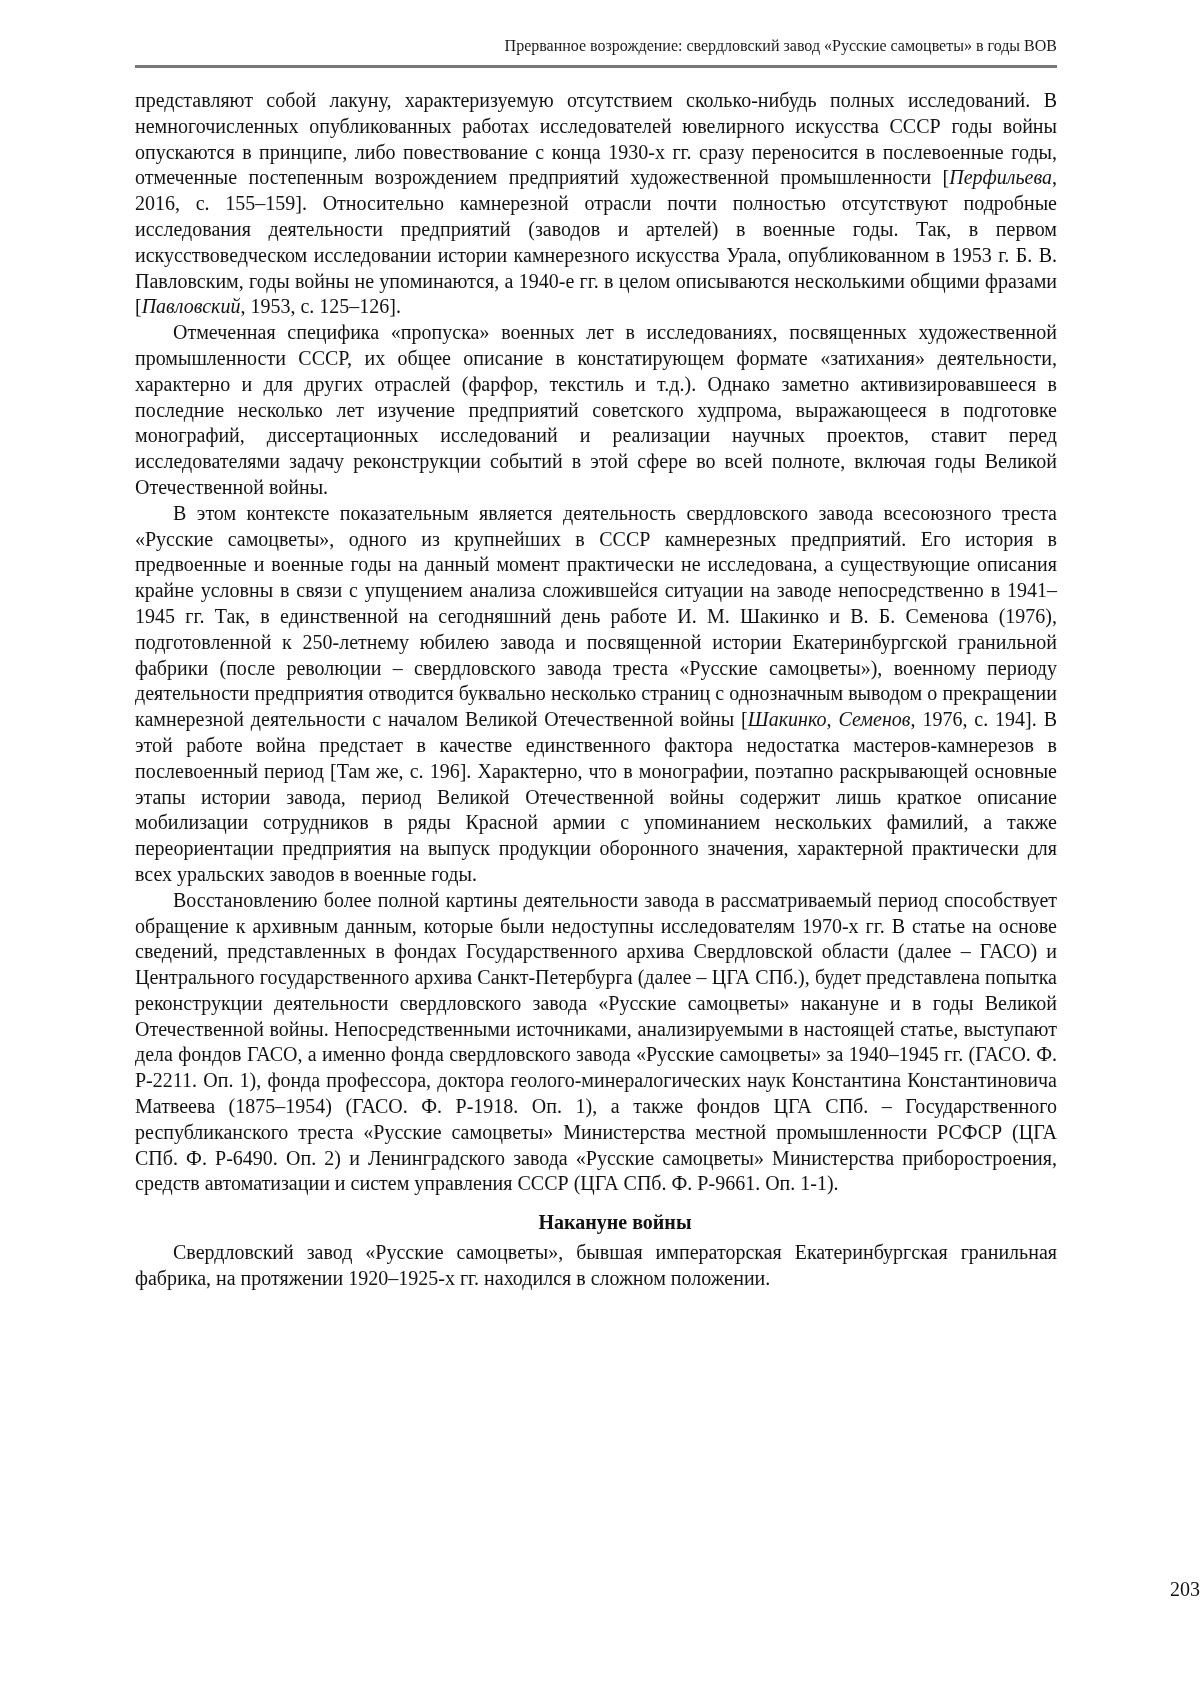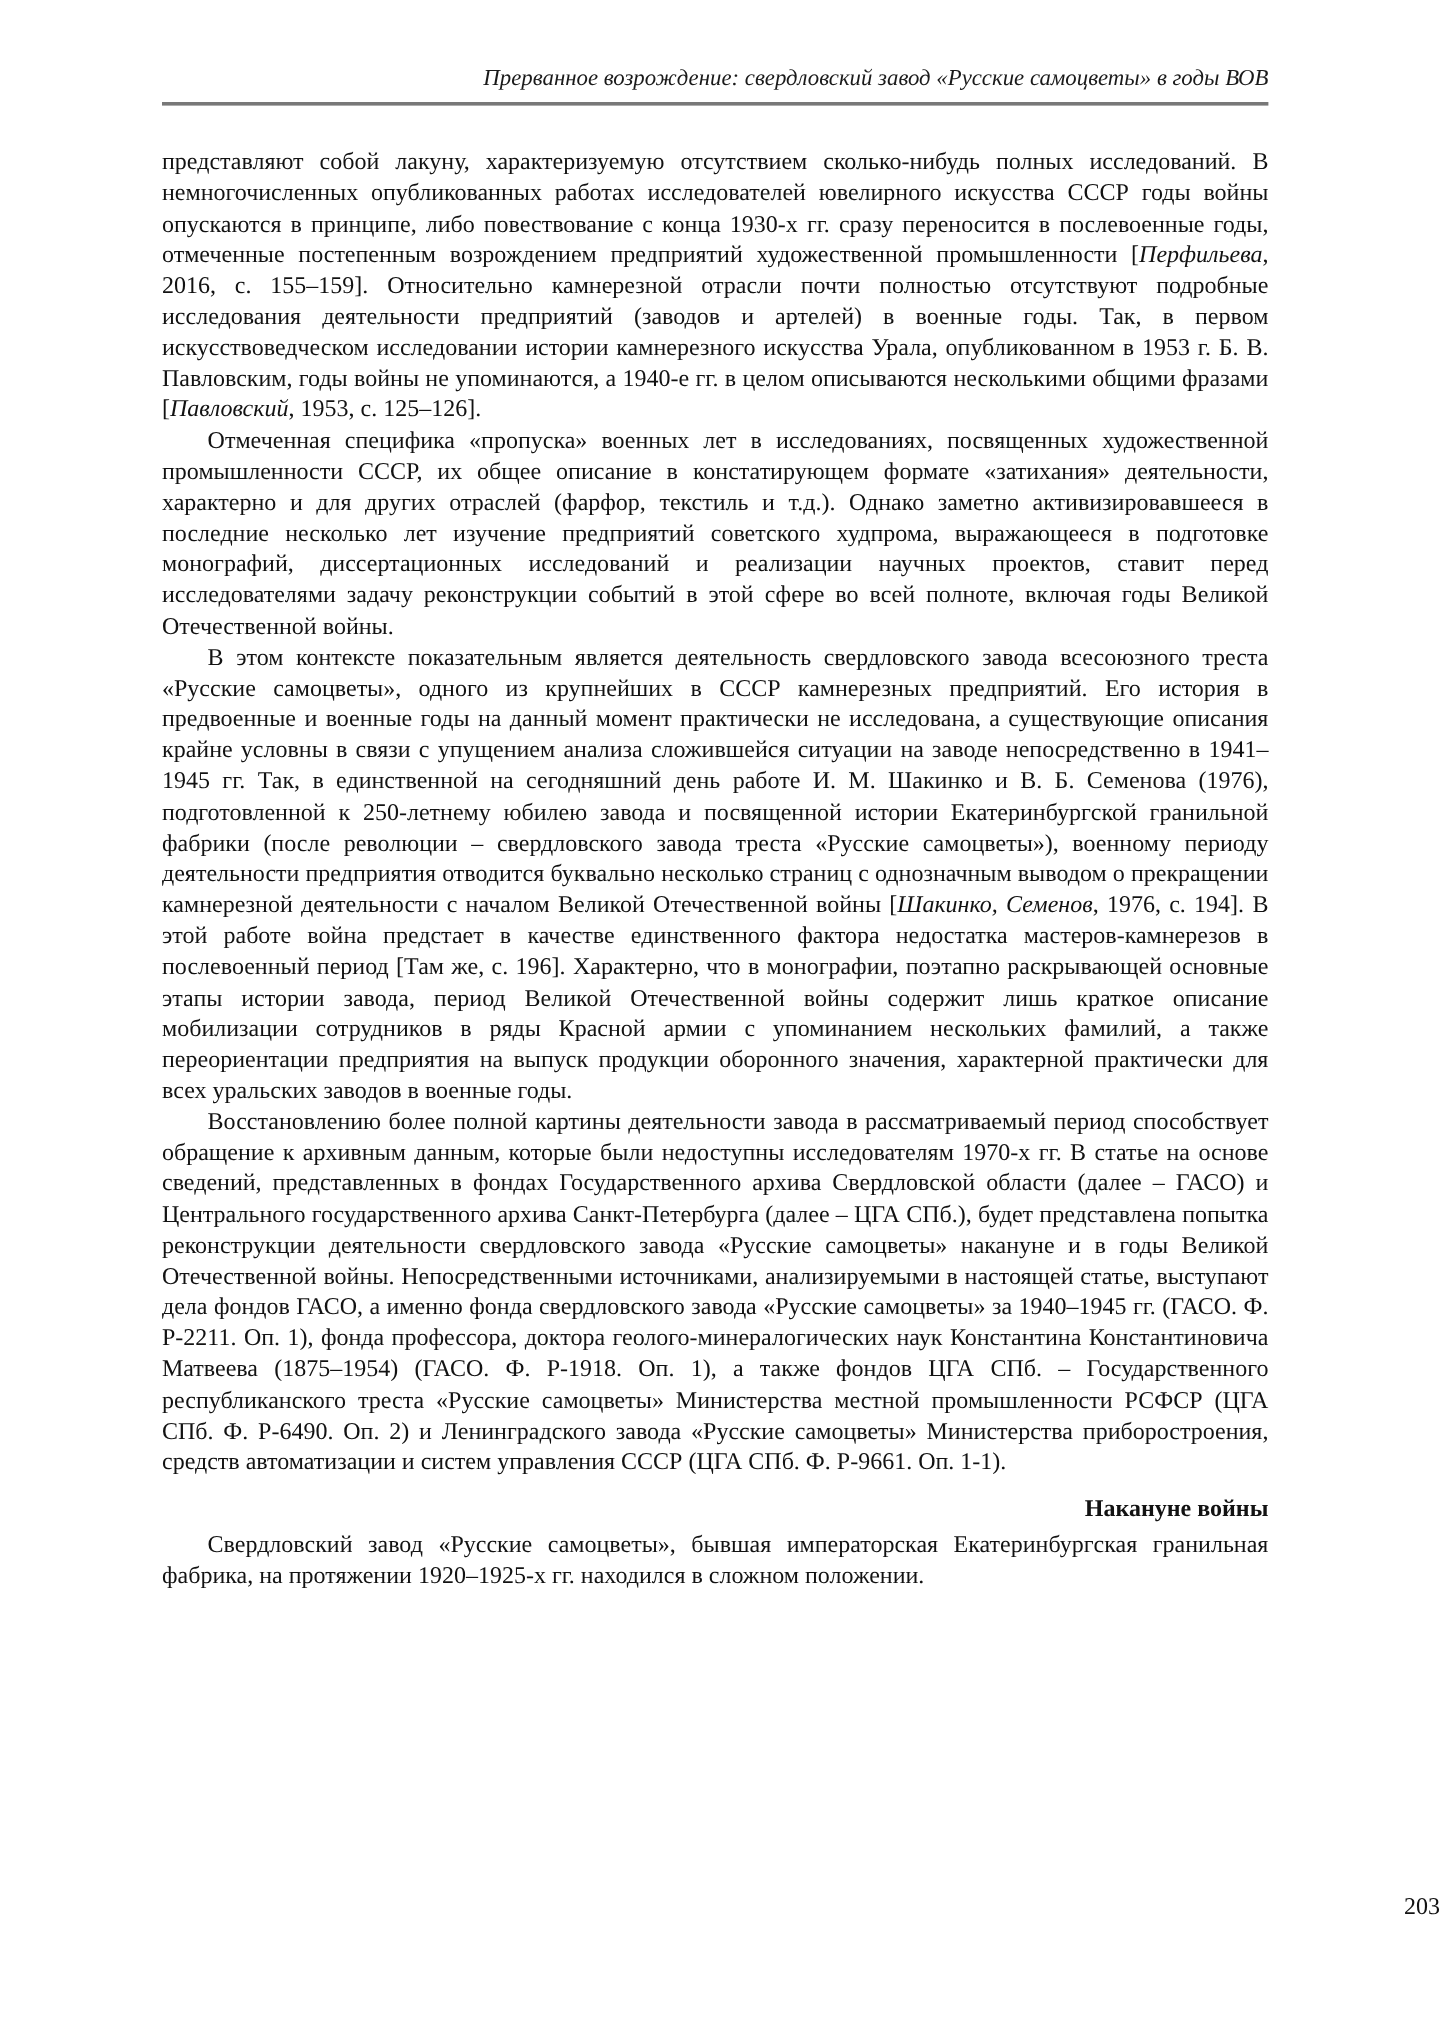--- a/index.html
+++ b/index.html
@@ -8,52 +8,51 @@
     font-family: "Liberation Serif", "DejaVu Serif", serif;
     color: #121212;
     position: relative;
     -webkit-font-smoothing: antialiased;
   }
   .page { position: absolute; inset: 0; background: #ffffff; }
   .content { margin-left: 135px; width: 922px; }
 
   
   .running-title {
-    padding-top: 54px;
+    padding-top: 34px;
     text-align: right;
-    font-style: italic;
-    font-size: 19px;
+    font-size: 16px;
     line-height: 24px;
     color: #1a1a1a;
     white-space: nowrap;
   }
   .header-rule {
     margin-top: 7px;
     height: 3px;
     background: #787878;
   }
 
   
   .body-text {
-    margin-top: 35px;
+    margin-top: 20px;
     font-size: 20px;
     line-height: 25.8px;
     text-align: justify;
   }
   .body-text p { margin: 0; text-indent: 38px; }
   .body-text p.continuation { text-indent: 0; }
   .it { font-style: italic; }
 
   .section-heading {
     font-size: 20px;
     line-height: 25.8px;
     font-weight: bold;
     margin: 13px 0 4px 0;
     text-indent: 38px;
-    text-align: right;
+    text-align: center;
   }
 
   .page-number {
     position: absolute;
     top: 1578px;
     left: 2px; right: 0;
     text-align: right;
     font-size: 20px;
     color: #121212;
   }

